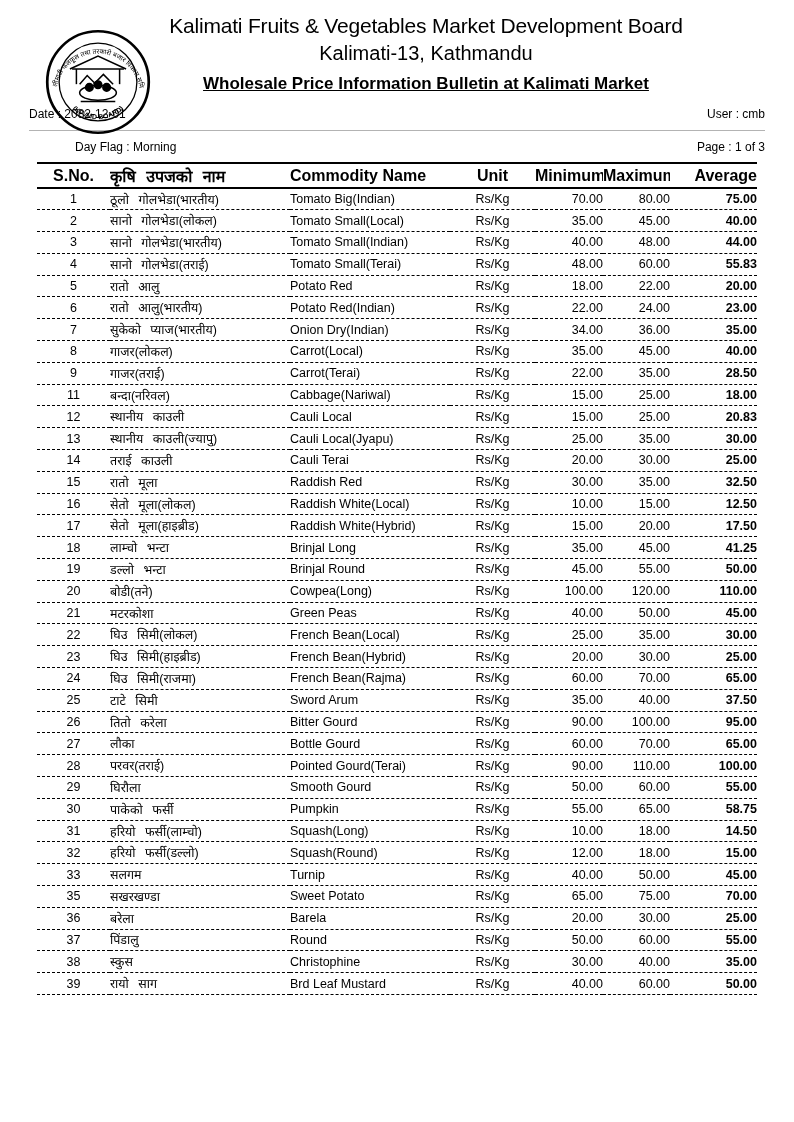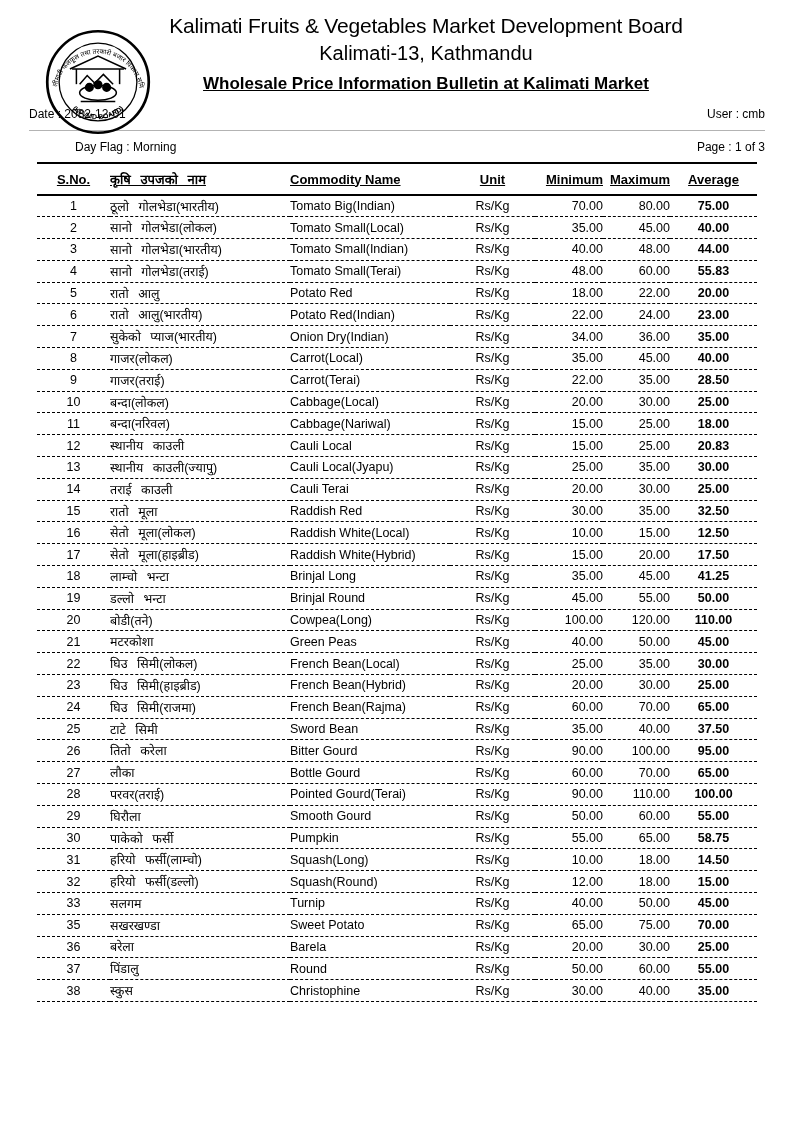--- a/index.html
+++ b/index.html
@@ -26,46 +26,45 @@
   
   table.price-table {
     margin-left: 37px;
     width: 720px;
     border-collapse: collapse;
     table-layout: fixed;
   }
   table.price-table thead th {
     border-top: 2px solid #000;
     border-bottom: 2px solid #000;
-    font-size: 13px;
+    font-size: 16px;
     font-weight: bold;
-    height: 32px;
+    height: 25px;
     padding: 0;
     white-space: nowrap;
     overflow: hidden;
-    text-decoration: underline;
   }
   table.price-table td {
     border-bottom: 1px dashed #000;
     font-size: 12.5px;
     height: 21.8px;
     padding: 0;
     white-space: nowrap;
     overflow: hidden;
     vertical-align: middle;
   }
   .col-sno  { text-align: center; }
   .col-np   { text-align: left; padding-left: 12px; word-spacing: 6px;
               font-family: "Liberation Sans", "DejaVu Sans", sans-serif; }
   td.col-np { font-size: 13px; }
   .col-en   { text-align: left; padding-left: 3px; }
   .col-unit { text-align: center; }
   .col-min  { text-align: right; padding-right: 3px; }
   .col-max  { text-align: right; padding-right: 3px; margin-left: 28px; }
-  .col-avg  { text-align: center; padding-right: 23px; font-weight: bold; }
+  .col-avg  { text-align: right; padding-right: 23px; font-weight: bold; }
   th.col-avg { padding-right: 17px; }
 </style>
 </head>
 <body>
 
 <div class="logo-wrap">
   <svg width="108" height="108" viewBox="0 0 100 100">
     <defs>
       <path id="rim-top" d="M 12,54 A 39 39 0 0 1 88,54" fill="none"></path>
       <path id="rim-bottom" d="M 17,61 A 35 35 0 0 0 83,61" fill="none"></path>
@@ -209,265 +208,265 @@
       <tr>
         <td class="col-sno">9</td>
         <td class="col-np">गाजर(तराई)</td>
         <td class="col-en">Carrot(Terai)</td>
         <td class="col-unit">Rs/Kg</td>
         <td class="col-min">22.00</td>
         <td class="col-max">35.00</td>
         <td class="col-avg">28.50</td>
       </tr>
       <tr>
-        <td class="col-sno">10</td>
-        <td class="col-np">बन्दा(लोकल)</td>
-        <td class="col-en">Cabbage(Local)</td>
+        <td class="col-sno">11</td>
+        <td class="col-np">बन्दा(नरिवल)</td>
+        <td class="col-en">Cabbage(Nariwal)</td>
+        <td class="col-unit">Rs/Kg</td>
+        <td class="col-min">15.00</td>
+        <td class="col-max">25.00</td>
+        <td class="col-avg">18.00</td>
+      </tr>
+      <tr>
+        <td class="col-sno">12</td>
+        <td class="col-np">स्थानीय काउली</td>
+        <td class="col-en">Cauli Local</td>
+        <td class="col-unit">Rs/Kg</td>
+        <td class="col-min">15.00</td>
+        <td class="col-max">25.00</td>
+        <td class="col-avg">20.83</td>
+      </tr>
+      <tr>
+        <td class="col-sno">13</td>
+        <td class="col-np">स्थानीय काउली(ज्यापु)</td>
+        <td class="col-en">Cauli Local(Jyapu)</td>
+        <td class="col-unit">Rs/Kg</td>
+        <td class="col-min">25.00</td>
+        <td class="col-max">35.00</td>
+        <td class="col-avg">30.00</td>
+      </tr>
+      <tr>
+        <td class="col-sno">14</td>
+        <td class="col-np">तराई काउली</td>
+        <td class="col-en">Cauli Terai</td>
         <td class="col-unit">Rs/Kg</td>
         <td class="col-min">20.00</td>
         <td class="col-max">30.00</td>
         <td class="col-avg">25.00</td>
       </tr>
       <tr>
-        <td class="col-sno">11</td>
-        <td class="col-np">बन्दा(नरिवल)</td>
-        <td class="col-en">Cabbage(Nariwal)</td>
+        <td class="col-sno">15</td>
+        <td class="col-np">रातो मूला</td>
+        <td class="col-en">Raddish Red</td>
+        <td class="col-unit">Rs/Kg</td>
+        <td class="col-min">30.00</td>
+        <td class="col-max">35.00</td>
+        <td class="col-avg">32.50</td>
+      </tr>
+      <tr>
+        <td class="col-sno">16</td>
+        <td class="col-np">सेतो मूला(लोकल)</td>
+        <td class="col-en">Raddish White(Local)</td>
+        <td class="col-unit">Rs/Kg</td>
+        <td class="col-min">10.00</td>
+        <td class="col-max">15.00</td>
+        <td class="col-avg">12.50</td>
+      </tr>
+      <tr>
+        <td class="col-sno">17</td>
+        <td class="col-np">सेतो मूला(हाइब्रीड)</td>
+        <td class="col-en">Raddish White(Hybrid)</td>
         <td class="col-unit">Rs/Kg</td>
         <td class="col-min">15.00</td>
-        <td class="col-max">25.00</td>
-        <td class="col-avg">18.00</td>
-      </tr>
-      <tr>
-        <td class="col-sno">12</td>
-        <td class="col-np">स्थानीय काउली</td>
-        <td class="col-en">Cauli Local</td>
-        <td class="col-unit">Rs/Kg</td>
-        <td class="col-min">15.00</td>
-        <td class="col-max">25.00</td>
-        <td class="col-avg">20.83</td>
-      </tr>
-      <tr>
-        <td class="col-sno">13</td>
-        <td class="col-np">स्थानीय काउली(ज्यापु)</td>
-        <td class="col-en">Cauli Local(Jyapu)</td>
+        <td class="col-max">20.00</td>
+        <td class="col-avg">17.50</td>
+      </tr>
+      <tr>
+        <td class="col-sno">18</td>
+        <td class="col-np">लाम्चो भन्टा</td>
+        <td class="col-en">Brinjal Long</td>
+        <td class="col-unit">Rs/Kg</td>
+        <td class="col-min">35.00</td>
+        <td class="col-max">45.00</td>
+        <td class="col-avg">41.25</td>
+      </tr>
+      <tr>
+        <td class="col-sno">19</td>
+        <td class="col-np">डल्लो भन्टा</td>
+        <td class="col-en">Brinjal Round</td>
+        <td class="col-unit">Rs/Kg</td>
+        <td class="col-min">45.00</td>
+        <td class="col-max">55.00</td>
+        <td class="col-avg">50.00</td>
+      </tr>
+      <tr>
+        <td class="col-sno">20</td>
+        <td class="col-np">बोडी(तने)</td>
+        <td class="col-en">Cowpea(Long)</td>
+        <td class="col-unit">Rs/Kg</td>
+        <td class="col-min">100.00</td>
+        <td class="col-max">120.00</td>
+        <td class="col-avg">110.00</td>
+      </tr>
+      <tr>
+        <td class="col-sno">21</td>
+        <td class="col-np">मटरकोशा</td>
+        <td class="col-en">Green Peas</td>
+        <td class="col-unit">Rs/Kg</td>
+        <td class="col-min">40.00</td>
+        <td class="col-max">50.00</td>
+        <td class="col-avg">45.00</td>
+      </tr>
+      <tr>
+        <td class="col-sno">22</td>
+        <td class="col-np">घिउ सिमी(लोकल)</td>
+        <td class="col-en">French Bean(Local)</td>
         <td class="col-unit">Rs/Kg</td>
         <td class="col-min">25.00</td>
         <td class="col-max">35.00</td>
         <td class="col-avg">30.00</td>
       </tr>
       <tr>
-        <td class="col-sno">14</td>
-        <td class="col-np">तराई काउली</td>
-        <td class="col-en">Cauli Terai</td>
+        <td class="col-sno">23</td>
+        <td class="col-np">घिउ सिमी(हाइब्रीड)</td>
+        <td class="col-en">French Bean(Hybrid)</td>
         <td class="col-unit">Rs/Kg</td>
         <td class="col-min">20.00</td>
         <td class="col-max">30.00</td>
         <td class="col-avg">25.00</td>
       </tr>
       <tr>
-        <td class="col-sno">15</td>
-        <td class="col-np">रातो मूला</td>
-        <td class="col-en">Raddish Red</td>
-        <td class="col-unit">Rs/Kg</td>
-        <td class="col-min">30.00</td>
-        <td class="col-max">35.00</td>
-        <td class="col-avg">32.50</td>
-      </tr>
-      <tr>
-        <td class="col-sno">16</td>
-        <td class="col-np">सेतो मूला(लोकल)</td>
-        <td class="col-en">Raddish White(Local)</td>
+        <td class="col-sno">24</td>
+        <td class="col-np">घिउ सिमी(राजमा)</td>
+        <td class="col-en">French Bean(Rajma)</td>
+        <td class="col-unit">Rs/Kg</td>
+        <td class="col-min">60.00</td>
+        <td class="col-max">70.00</td>
+        <td class="col-avg">65.00</td>
+      </tr>
+      <tr>
+        <td class="col-sno">25</td>
+        <td class="col-np">टाटे सिमी</td>
+        <td class="col-en">Sword Arum</td>
+        <td class="col-unit">Rs/Kg</td>
+        <td class="col-min">35.00</td>
+        <td class="col-max">40.00</td>
+        <td class="col-avg">37.50</td>
+      </tr>
+      <tr>
+        <td class="col-sno">26</td>
+        <td class="col-np">तितो करेला</td>
+        <td class="col-en">Bitter Gourd</td>
+        <td class="col-unit">Rs/Kg</td>
+        <td class="col-min">90.00</td>
+        <td class="col-max">100.00</td>
+        <td class="col-avg">95.00</td>
+      </tr>
+      <tr>
+        <td class="col-sno">27</td>
+        <td class="col-np">लौका</td>
+        <td class="col-en">Bottle Gourd</td>
+        <td class="col-unit">Rs/Kg</td>
+        <td class="col-min">60.00</td>
+        <td class="col-max">70.00</td>
+        <td class="col-avg">65.00</td>
+      </tr>
+      <tr>
+        <td class="col-sno">28</td>
+        <td class="col-np">परवर(तराई)</td>
+        <td class="col-en">Pointed Gourd(Terai)</td>
+        <td class="col-unit">Rs/Kg</td>
+        <td class="col-min">90.00</td>
+        <td class="col-max">110.00</td>
+        <td class="col-avg">100.00</td>
+      </tr>
+      <tr>
+        <td class="col-sno">29</td>
+        <td class="col-np">घिरौला</td>
+        <td class="col-en">Smooth Gourd</td>
+        <td class="col-unit">Rs/Kg</td>
+        <td class="col-min">50.00</td>
+        <td class="col-max">60.00</td>
+        <td class="col-avg">55.00</td>
+      </tr>
+      <tr>
+        <td class="col-sno">30</td>
+        <td class="col-np">पाकेको फर्सी</td>
+        <td class="col-en">Pumpkin</td>
+        <td class="col-unit">Rs/Kg</td>
+        <td class="col-min">55.00</td>
+        <td class="col-max">65.00</td>
+        <td class="col-avg">58.75</td>
+      </tr>
+      <tr>
+        <td class="col-sno">31</td>
+        <td class="col-np">हरियो फर्सी(लाम्चो)</td>
+        <td class="col-en">Squash(Long)</td>
         <td class="col-unit">Rs/Kg</td>
         <td class="col-min">10.00</td>
-        <td class="col-max">15.00</td>
-        <td class="col-avg">12.50</td>
-      </tr>
-      <tr>
-        <td class="col-sno">17</td>
-        <td class="col-np">सेतो मूला(हाइब्रीड)</td>
-        <td class="col-en">Raddish White(Hybrid)</td>
-        <td class="col-unit">Rs/Kg</td>
-        <td class="col-min">15.00</td>
-        <td class="col-max">20.00</td>
-        <td class="col-avg">17.50</td>
-      </tr>
-      <tr>
-        <td class="col-sno">18</td>
-        <td class="col-np">लाम्चो भन्टा</td>
-        <td class="col-en">Brinjal Long</td>
-        <td class="col-unit">Rs/Kg</td>
-        <td class="col-min">35.00</td>
-        <td class="col-max">45.00</td>
-        <td class="col-avg">41.25</td>
-      </tr>
-      <tr>
-        <td class="col-sno">19</td>
-        <td class="col-np">डल्लो भन्टा</td>
-        <td class="col-en">Brinjal Round</td>
-        <td class="col-unit">Rs/Kg</td>
-        <td class="col-min">45.00</td>
-        <td class="col-max">55.00</td>
-        <td class="col-avg">50.00</td>
-      </tr>
-      <tr>
-        <td class="col-sno">20</td>
-        <td class="col-np">बोडी(तने)</td>
-        <td class="col-en">Cowpea(Long)</td>
-        <td class="col-unit">Rs/Kg</td>
-        <td class="col-min">100.00</td>
-        <td class="col-max">120.00</td>
-        <td class="col-avg">110.00</td>
-      </tr>
-      <tr>
-        <td class="col-sno">21</td>
-        <td class="col-np">मटरकोशा</td>
-        <td class="col-en">Green Peas</td>
+        <td class="col-max">18.00</td>
+        <td class="col-avg">14.50</td>
+      </tr>
+      <tr>
+        <td class="col-sno">32</td>
+        <td class="col-np">हरियो फर्सी(डल्लो)</td>
+        <td class="col-en">Squash(Round)</td>
+        <td class="col-unit">Rs/Kg</td>
+        <td class="col-min">12.00</td>
+        <td class="col-max">18.00</td>
+        <td class="col-avg">15.00</td>
+      </tr>
+      <tr>
+        <td class="col-sno">33</td>
+        <td class="col-np">सलगम</td>
+        <td class="col-en">Turnip</td>
         <td class="col-unit">Rs/Kg</td>
         <td class="col-min">40.00</td>
         <td class="col-max">50.00</td>
         <td class="col-avg">45.00</td>
       </tr>
       <tr>
-        <td class="col-sno">22</td>
-        <td class="col-np">घिउ सिमी(लोकल)</td>
-        <td class="col-en">French Bean(Local)</td>
-        <td class="col-unit">Rs/Kg</td>
-        <td class="col-min">25.00</td>
-        <td class="col-max">35.00</td>
-        <td class="col-avg">30.00</td>
-      </tr>
-      <tr>
-        <td class="col-sno">23</td>
-        <td class="col-np">घिउ सिमी(हाइब्रीड)</td>
-        <td class="col-en">French Bean(Hybrid)</td>
+        <td class="col-sno">35</td>
+        <td class="col-np">सखरखण्डा</td>
+        <td class="col-en">Sweet Potato</td>
+        <td class="col-unit">Rs/Kg</td>
+        <td class="col-min">65.00</td>
+        <td class="col-max">75.00</td>
+        <td class="col-avg">70.00</td>
+      </tr>
+      <tr>
+        <td class="col-sno">36</td>
+        <td class="col-np">बरेला</td>
+        <td class="col-en">Barela</td>
         <td class="col-unit">Rs/Kg</td>
         <td class="col-min">20.00</td>
         <td class="col-max">30.00</td>
         <td class="col-avg">25.00</td>
       </tr>
       <tr>
-        <td class="col-sno">24</td>
-        <td class="col-np">घिउ सिमी(राजमा)</td>
-        <td class="col-en">French Bean(Rajma)</td>
-        <td class="col-unit">Rs/Kg</td>
-        <td class="col-min">60.00</td>
-        <td class="col-max">70.00</td>
-        <td class="col-avg">65.00</td>
-      </tr>
-      <tr>
-        <td class="col-sno">25</td>
-        <td class="col-np">टाटे सिमी</td>
-        <td class="col-en">Sword Bean</td>
-        <td class="col-unit">Rs/Kg</td>
-        <td class="col-min">35.00</td>
-        <td class="col-max">40.00</td>
-        <td class="col-avg">37.50</td>
-      </tr>
-      <tr>
-        <td class="col-sno">26</td>
-        <td class="col-np">तितो करेला</td>
-        <td class="col-en">Bitter Gourd</td>
-        <td class="col-unit">Rs/Kg</td>
-        <td class="col-min">90.00</td>
-        <td class="col-max">100.00</td>
-        <td class="col-avg">95.00</td>
-      </tr>
-      <tr>
-        <td class="col-sno">27</td>
-        <td class="col-np">लौका</td>
-        <td class="col-en">Bottle Gourd</td>
-        <td class="col-unit">Rs/Kg</td>
-        <td class="col-min">60.00</td>
-        <td class="col-max">70.00</td>
-        <td class="col-avg">65.00</td>
-      </tr>
-      <tr>
-        <td class="col-sno">28</td>
-        <td class="col-np">परवर(तराई)</td>
-        <td class="col-en">Pointed Gourd(Terai)</td>
-        <td class="col-unit">Rs/Kg</td>
-        <td class="col-min">90.00</td>
-        <td class="col-max">110.00</td>
-        <td class="col-avg">100.00</td>
-      </tr>
-      <tr>
-        <td class="col-sno">29</td>
-        <td class="col-np">घिरौला</td>
-        <td class="col-en">Smooth Gourd</td>
+        <td class="col-sno">37</td>
+        <td class="col-np">पिंडालु</td>
+        <td class="col-en">Round</td>
         <td class="col-unit">Rs/Kg</td>
         <td class="col-min">50.00</td>
         <td class="col-max">60.00</td>
         <td class="col-avg">55.00</td>
       </tr>
       <tr>
-        <td class="col-sno">30</td>
-        <td class="col-np">पाकेको फर्सी</td>
-        <td class="col-en">Pumpkin</td>
-        <td class="col-unit">Rs/Kg</td>
-        <td class="col-min">55.00</td>
-        <td class="col-max">65.00</td>
-        <td class="col-avg">58.75</td>
-      </tr>
-      <tr>
-        <td class="col-sno">31</td>
-        <td class="col-np">हरियो फर्सी(लाम्चो)</td>
-        <td class="col-en">Squash(Long)</td>
-        <td class="col-unit">Rs/Kg</td>
-        <td class="col-min">10.00</td>
-        <td class="col-max">18.00</td>
-        <td class="col-avg">14.50</td>
-      </tr>
-      <tr>
-        <td class="col-sno">32</td>
-        <td class="col-np">हरियो फर्सी(डल्लो)</td>
-        <td class="col-en">Squash(Round)</td>
-        <td class="col-unit">Rs/Kg</td>
-        <td class="col-min">12.00</td>
-        <td class="col-max">18.00</td>
-        <td class="col-avg">15.00</td>
-      </tr>
-      <tr>
-        <td class="col-sno">33</td>
-        <td class="col-np">सलगम</td>
-        <td class="col-en">Turnip</td>
-        <td class="col-unit">Rs/Kg</td>
-        <td class="col-min">40.00</td>
-        <td class="col-max">50.00</td>
-        <td class="col-avg">45.00</td>
-      </tr>
-      <tr>
-        <td class="col-sno">35</td>
-        <td class="col-np">सखरखण्डा</td>
-        <td class="col-en">Sweet Potato</td>
-        <td class="col-unit">Rs/Kg</td>
-        <td class="col-min">65.00</td>
-        <td class="col-max">75.00</td>
-        <td class="col-avg">70.00</td>
-      </tr>
-      <tr>
-        <td class="col-sno">36</td>
-        <td class="col-np">बरेला</td>
-        <td class="col-en">Barela</td>
-        <td class="col-unit">Rs/Kg</td>
-        <td class="col-min">20.00</td>
-        <td class="col-max">30.00</td>
-        <td class="col-avg">25.00</td>
-      </tr>
-      <tr>
-        <td class="col-sno">37</td>
-        <td class="col-np">पिंडालु</td>
-        <td class="col-en">Round</td>
-        <td class="col-unit">Rs/Kg</td>
-        <td class="col-min">50.00</td>
-        <td class="col-max">60.00</td>
-        <td class="col-avg">55.00</td>
-      </tr>
-      <tr>
         <td class="col-sno">38</td>
         <td class="col-np">स्कुस</td>
         <td class="col-en">Christophine</td>
         <td class="col-unit">Rs/Kg</td>
         <td class="col-min">30.00</td>
         <td class="col-max">40.00</td>
         <td class="col-avg">35.00</td>
       </tr>
+      <tr>
+        <td class="col-sno">39</td>
+        <td class="col-np">रायो साग</td>
+        <td class="col-en">Brd Leaf Mustard</td>
+        <td class="col-unit">Rs/Kg</td>
+        <td class="col-min">40.00</td>
+        <td class="col-max">60.00</td>
+        <td class="col-avg">50.00</td>
+      </tr>
     </tbody>
 </table>
 
 </body></html>

